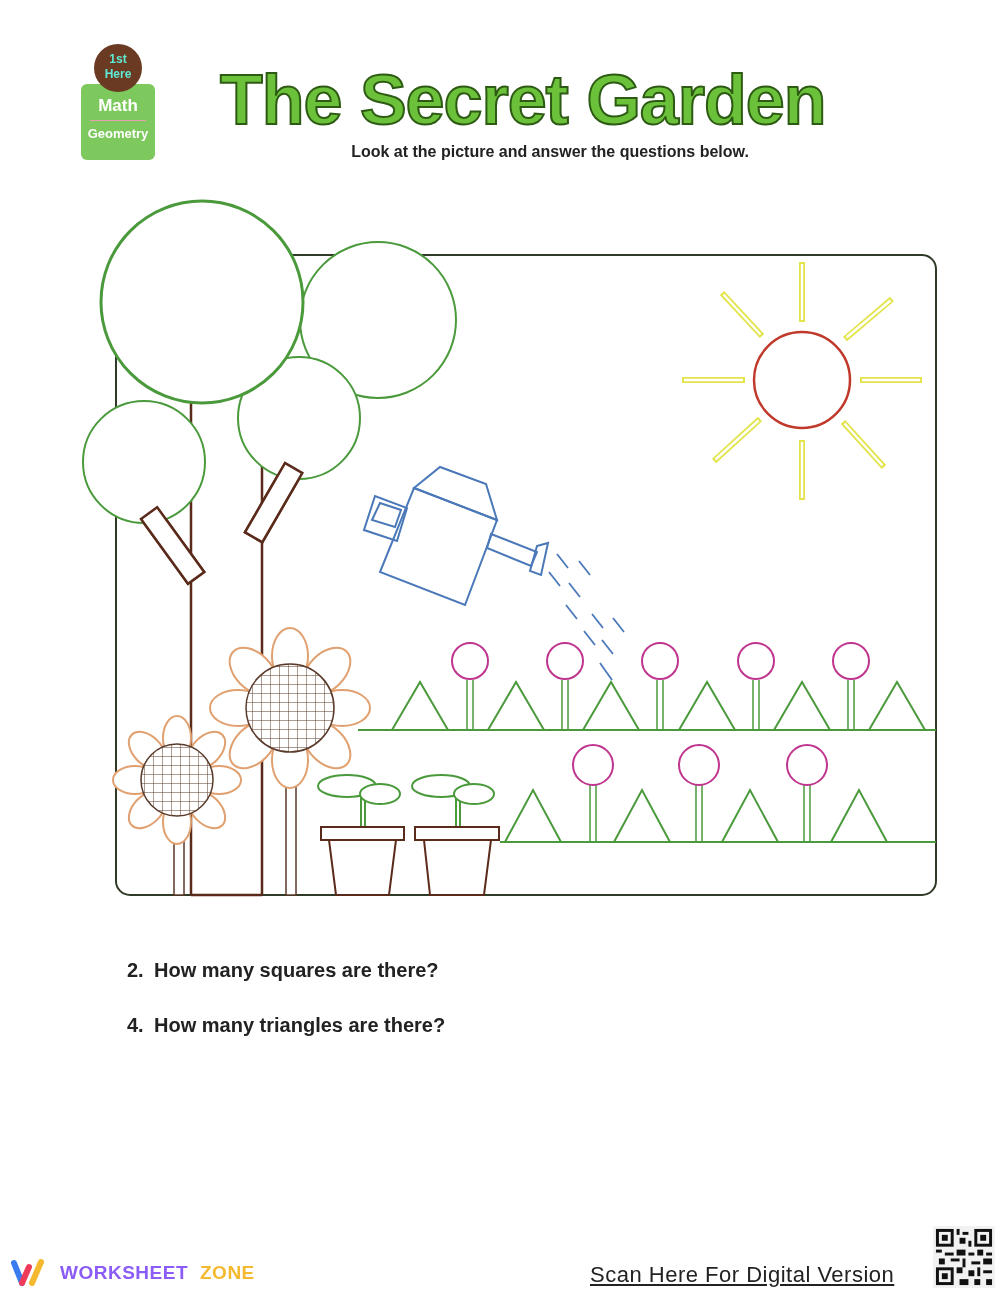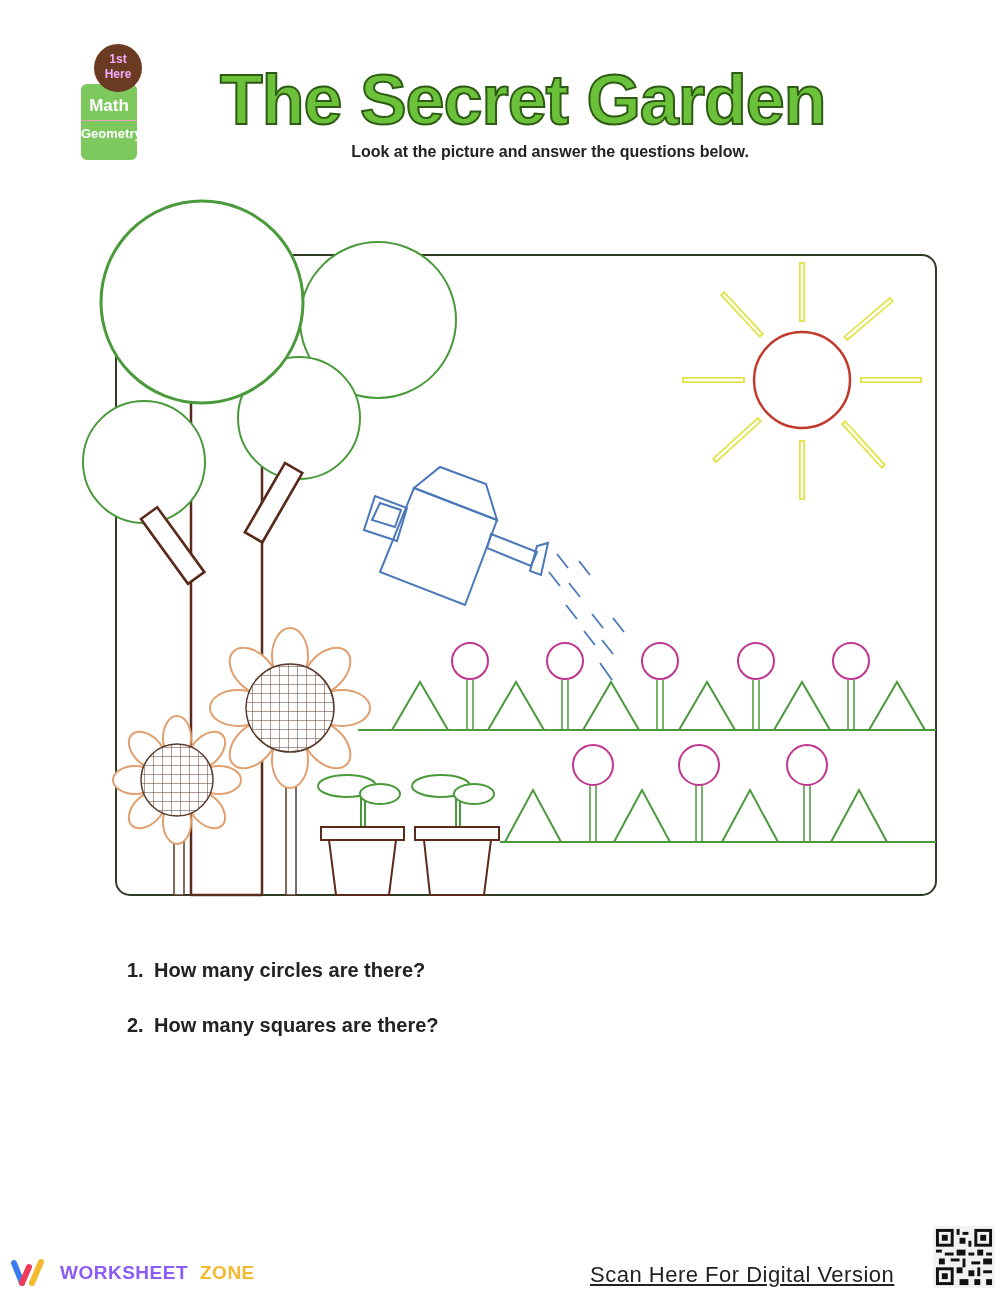--- a/index.html
+++ b/index.html
@@ -1,19 +1,19 @@
 <!DOCTYPE html>
 <html><head>
 <meta charset="utf-8">
 <style>
   html, body { margin: 0; padding: 0; background: #ffffff; }
   body { width: 1000px; height: 1294px; position: relative; overflow: hidden; font-family: "Liberation Sans", sans-serif; }
   .badge { position: absolute; left: 81px; top: 44px; width: 74px; height: 116px; }
-  .badge-grade { position: absolute; left: 13px; top: 0; width: 48px; height: 48px; border-radius: 50%; background: #6b3a22; color: #f0abfc; text-align: center; font-size: 12px; line-height: 15px; font-weight: bold; padding-top: 8px; box-sizing: border-box; z-index: 2; }
-  .badge-box { position: absolute; left: 0; top: 40px; width: 56px; height: 76px; background: #7dc95e; border-radius: 6px; color: #fff; text-align: center; }
+  .badge-grade { position: absolute; left: 13px; top: 0; width: 48px; height: 48px; border-radius: 50%; background: #6b3a22; color: #5eead4; text-align: center; font-size: 12px; line-height: 15px; font-weight: bold; padding-top: 8px; box-sizing: border-box; z-index: 2; }
+  .badge-box { position: absolute; left: 0; top: 40px; width: 74px; height: 76px; background: #7dc95e; border-radius: 6px; color: #fff; text-align: center; }
   .badge-subject { display: block; margin-top: 12px; font-size: 17px; font-weight: bold; }
   .badge-divider { display: block; width: 56px; height: 1px; background: #e8a0b0; margin: 4px auto 5px; }
   .badge-topic { display: block; font-size: 13px; font-weight: bold; }
   .title { position: absolute; left: 220px; top: 58px; width: 660px; text-align: left; font-size: 70px; font-weight: bold; color: #6cc13a; -webkit-text-stroke: 2px #2d5b14; letter-spacing: -1px; line-height: 84px; }
   .subtitle { position: absolute; left: 220px; top: 143px; width: 660px; text-align: center; font-size: 16px; font-weight: bold; color: #222; }
   .garden { position: absolute; left: 0; top: 190px; width: 1000px; height: 720px; }
   .questions { position: absolute; left: 127px; top: 955px; margin: 0; padding: 0; list-style: none; }
   .questions li { font-size: 20px; font-weight: bold; color: #222; height: 55px; line-height: 30px; }
   .questions .num { display: inline-block; width: 27px; }
   .logo { position: absolute; left: 10px; top: 1258px; display: flex; align-items: center; }
@@ -209,22 +209,22 @@
         <line x1="460" y1="795" x2="460" y2="827"></line>
       <ellipse cx="441" cy="786" rx="29" ry="11" fill="#fff"></ellipse>
       <ellipse cx="474" cy="794" rx="20" ry="10" fill="#fff"></ellipse>
     </g>
     <rect x="415" y="827" width="84" height="13" stroke="#5a2a1a" stroke-width="2" fill="#fff"></rect>
     <polygon points="424,840 491,840 484,895 430,895" stroke="#5a2a1a" stroke-width="2" fill="#fff"></polygon>
   </g>
 </svg>
 
 <ol class="questions">
-  <li><span class="num">1.</span><span>How many circles are there?</span></li>
   <li><span class="num">2.</span><span>How many squares are there?</span></li>
+  <li><span class="num">4.</span><span>How many triangles are there?</span></li>
 </ol>
 
 <div class="logo">
   <svg width="36" height="30" viewBox="0 0 36 30">
     <line x1="4" y1="5" x2="12" y2="25" stroke="#3a7bf0" stroke-width="6" stroke-linecap="round"></line>
     <line x1="12" y1="25" x2="19" y2="9" stroke="#ef3b5a" stroke-width="6" stroke-linecap="round"></line>
     <line x1="22" y1="25" x2="31" y2="4" stroke="#f5b92f" stroke-width="6" stroke-linecap="round"></line>
   </svg>
   <span class="logo-text-a">WORKSHEET</span>
   <span class="logo-text-b">ZONE</span>

